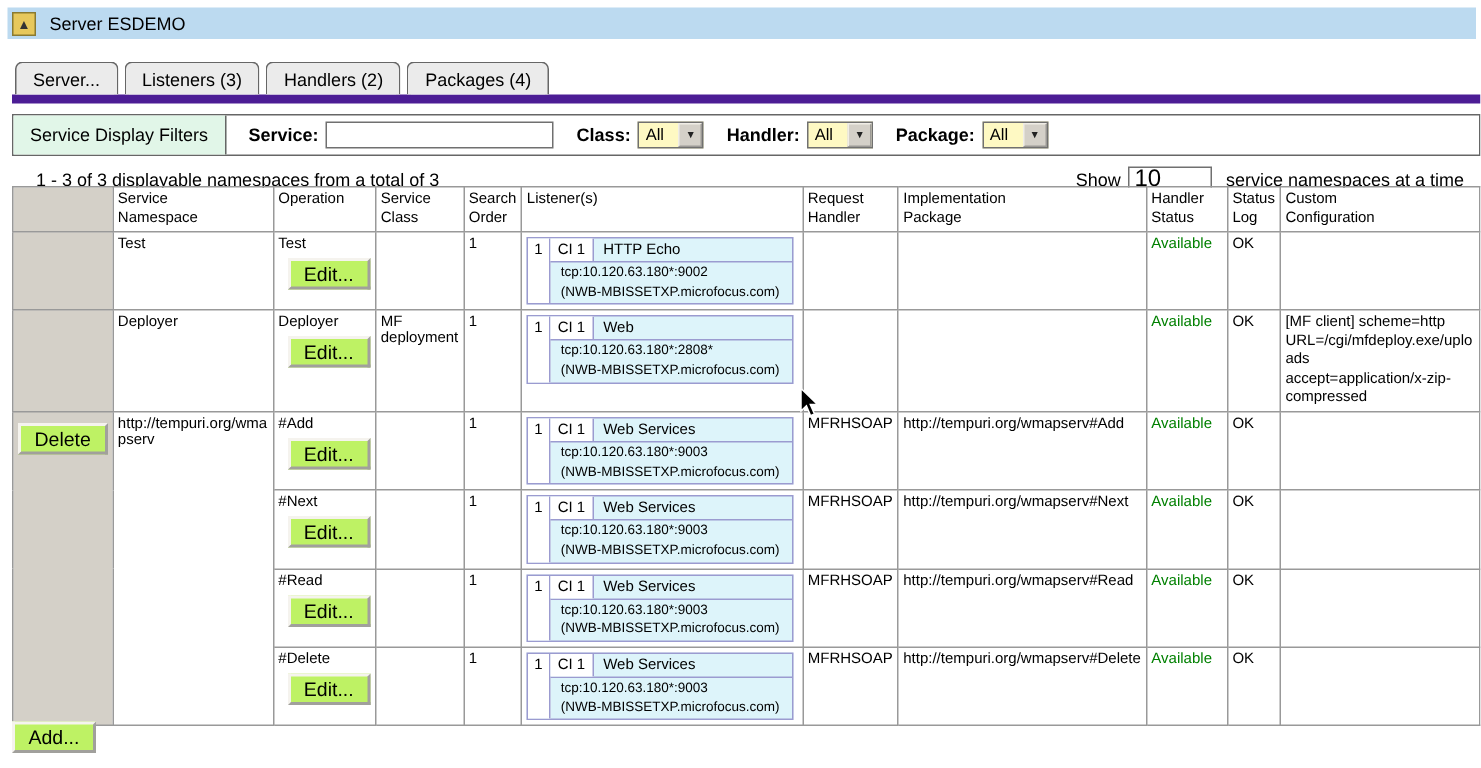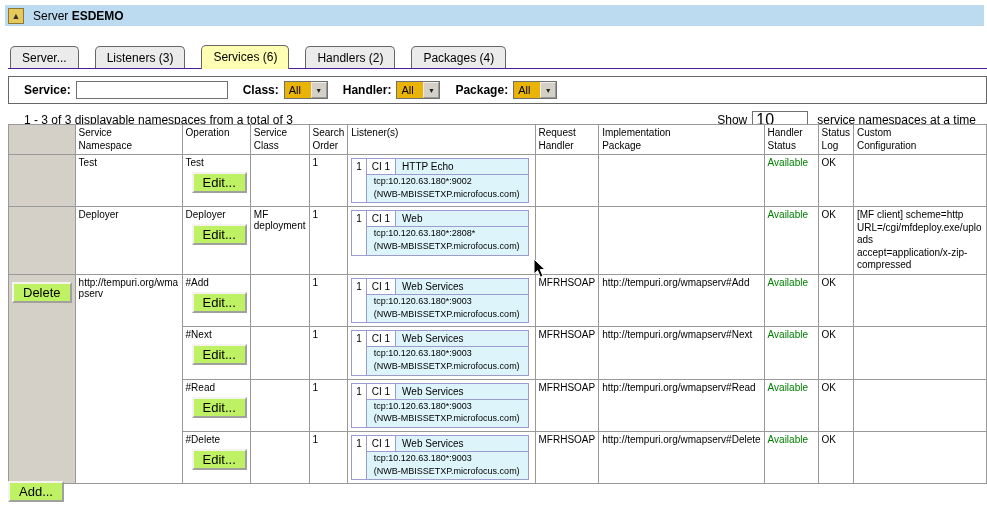--- a/index.html
+++ b/index.html
@@ -15,26 +15,26 @@
   
   .titlebar {
     position: absolute; left: 5px; top: 5px; width: 979px; height: 21px;
     background: #bcdaf0; display: flex; align-items: center; gap: 9px; padding-left: 3px;
   }
   .tri-btn {
     width: 16px; height: 16px; background: #e7c85c; border: 1px solid #8a7a30;
     font-size: 9px; line-height: 14px; text-align: center; color: #333; cursor: pointer;
   }
   .title-text { font-size: 12px; }
-  .title-text b { font-weight: bold; }
+  .title-text b { font-weight: normal; }
 
   
   .tabs {
     position: absolute; left: 8px; top: 44px; width: 979px; height: 25px;
-    display: flex; gap: 16px; align-items: flex-end; border-bottom: 1px solid #4c1d95;
+    display: flex; gap: 4px; align-items: flex-end; border-bottom: 6px solid #4c1d95;
     padding-left: 2px;
     text-align: right;
   }
   .tab {
     border: 1px solid #666; border-bottom: none; border-radius: 5px 5px 0 0;
     background: #ebebeb; padding: 4px 11px 3px 11px; font-size: 12px; cursor: pointer;
     white-space: nowrap;
   }
   .tab.active {
     background: #ffffb4; position: relative; margin-bottom: -1px; padding-bottom: 5px; z-index: 2;
@@ -48,21 +48,21 @@
   .filter-title {
     background: #e1f6e8; border-right: 1px solid #666; height: 100%;
     display: flex; align-items: center; padding: 0 11px; font-size: 12px; white-space: nowrap;
   }
   .flabel { font-weight: bold; font-size: 12px; margin: 0 5px 0 15px; white-space: nowrap; }
   .ftext {
     width: 152px; height: 18px; border: 1px solid #707070; font-size: 11px; padding: 1px 3px;
     font-family: "Liberation Sans", sans-serif;
   }
   .fselect {
-    display: inline-flex; height: 18px; border: 1px solid #707070; background: #eab308;
+    display: inline-flex; height: 18px; border: 1px solid #707070; background: #fef9c3;
     align-items: center; font-size: 11px; cursor: pointer;
   }
   .fselect .val { padding: 0 6px 0 4px; min-width: 26px; }
   .fselect .arrow {
     width: 16px; height: 16px; background: #d4d0c8; border: 1px outset #f0ede6;
     font-size: 7px; text-align: center; line-height: 15px; color: #222;
   }
 
   
   .pager {
@@ -125,26 +125,26 @@
   <span class="tri-btn">▲</span>
   <span class="title-text">
     <span>Server</span>
     <b>ESDEMO</b>
   </span>
 </div>
 
 <div class="tabs">
   <div class="tab">Server...</div>
   <div class="tab">Listeners (3)</div>
-  <div class="tab active">Services (6)</div>
   <div class="tab">Handlers (2)</div>
   <div class="tab">Packages (4)</div>
 </div>
 
 <div class="filterbar">
+  <span class="filter-title">Service Display Filters</span>
   <span class="flabel">Service:</span>
   <input class="ftext" type="text" value="" style="">
   <span class="flabel">Class:</span>
   <span class="fselect">
     <span class="val">All</span>
     <span class="arrow">▼</span>
   </span>
   <span class="flabel">Handler:</span>
   <span class="fselect">
     <span class="val">All</span>

